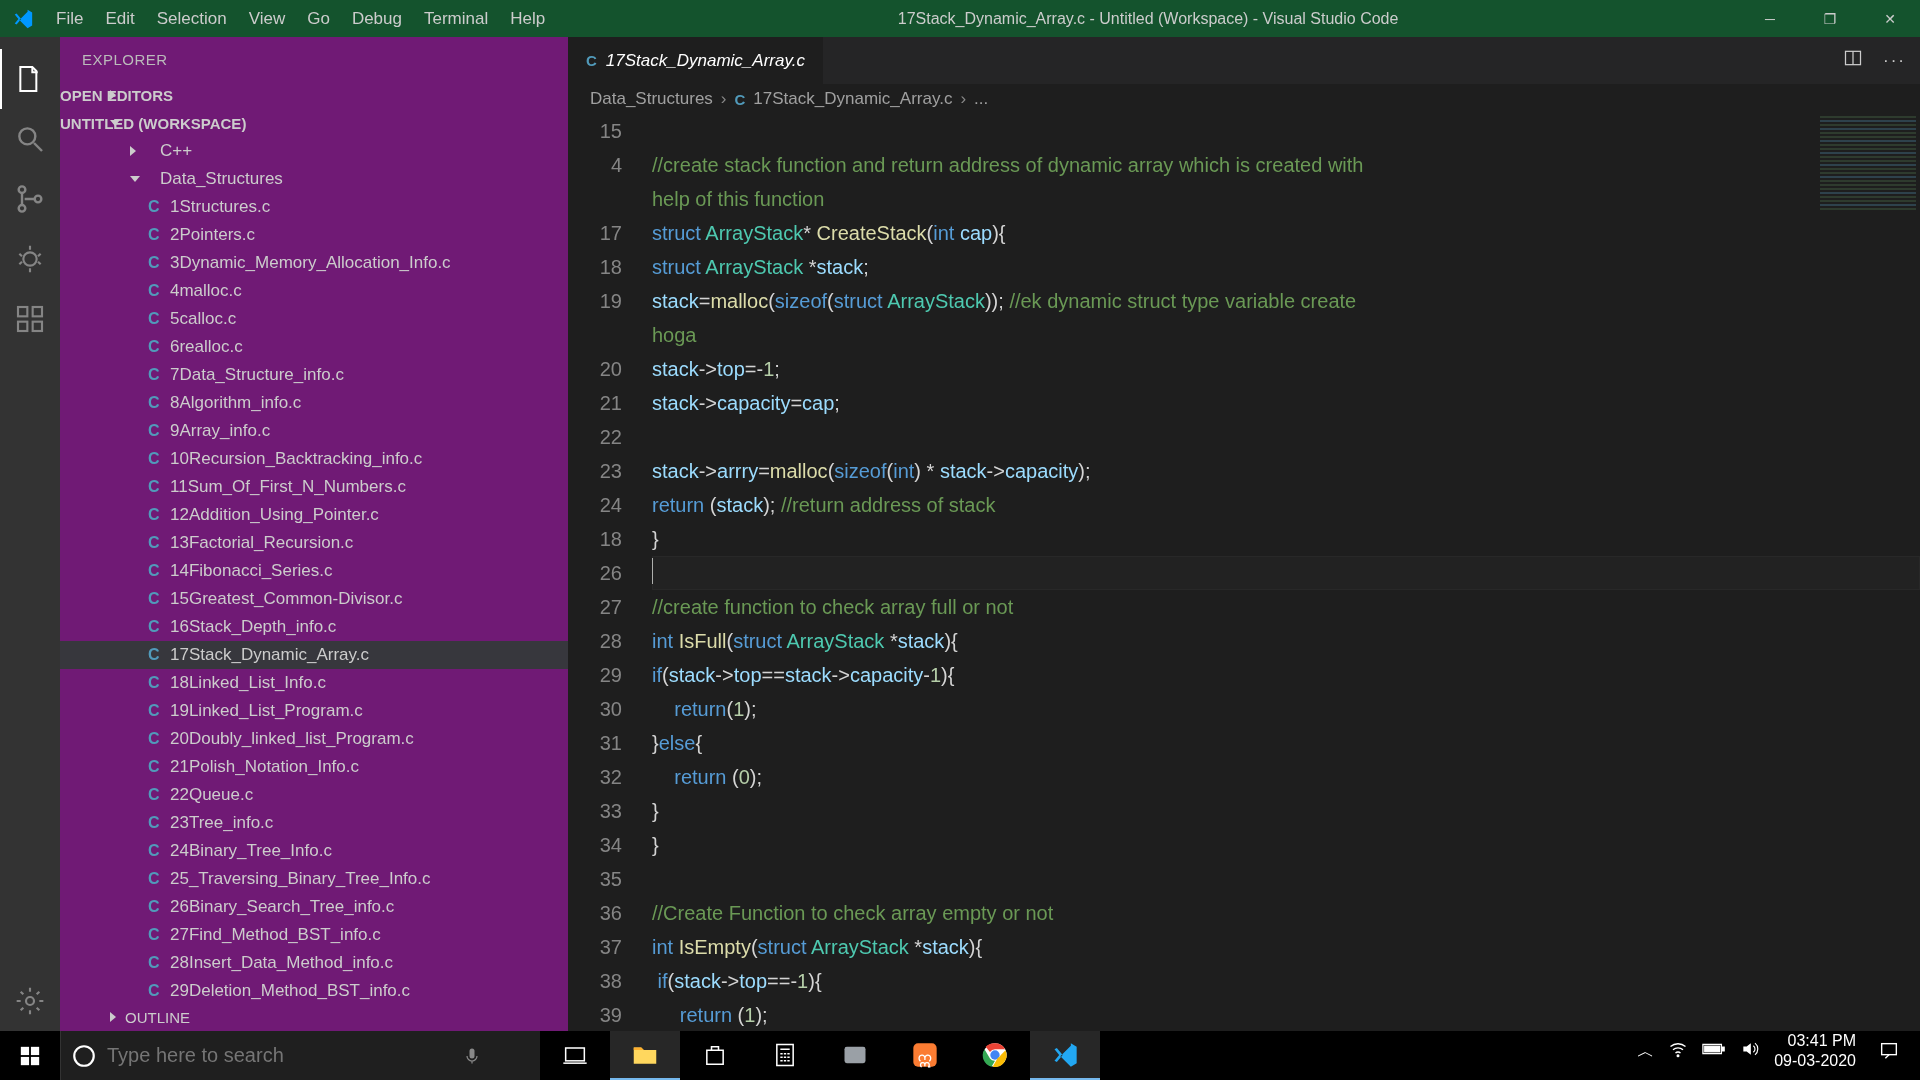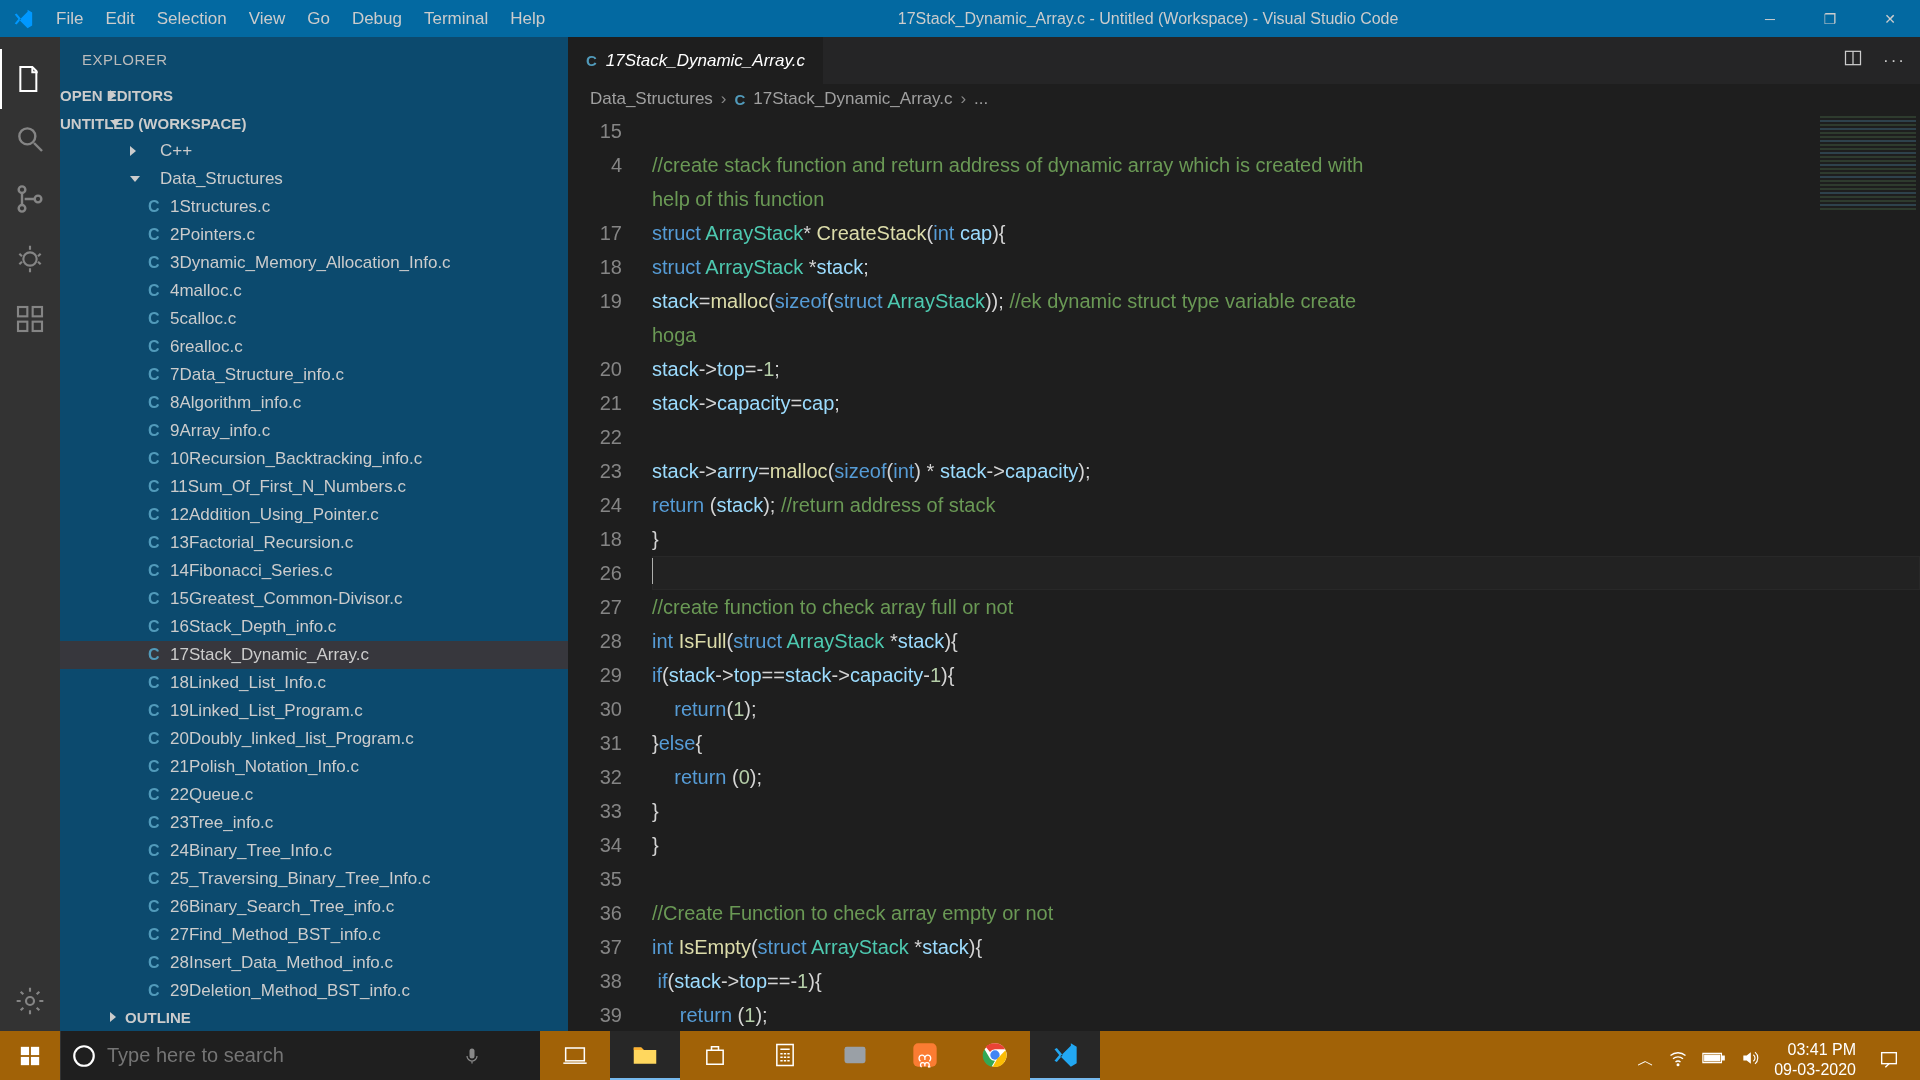--- a/index.html
+++ b/index.html
@@ -1,52 +1,52 @@
 <!DOCTYPE html>
 <html><head>
 <meta charset="utf-8">
 <style>
 * { margin: 0; padding: 0; box-sizing: border-box; font-family: "Segoe UI", sans-serif; }
 body { background: #1e1e1e; color: #cccccc; width: 1920px; height: 1080px; overflow: hidden; font-size: 17px; }
 
 
-.titlebar { height: 37px; background: #0369a1; display: flex; align-items: center; color: #cccccc; }
+.titlebar { height: 37px; background: #14532d; display: flex; align-items: center; color: #cccccc; }
 .titlebar .logo { width: 45px; display: flex; justify-content: center; align-items: center; }
 .titlebar .logo svg { width: 22px; height: 22px; }
 .titlebar .menu { display: flex; }
 .titlebar .menu-item { padding: 0 11px; height: 37px; line-height: 37px; font-size: 17px; cursor: pointer; }
 .titlebar .title { flex: 1; text-align: center; font-size: 16px; color: #cccccc; }
 .titlebar .win-controls { display: flex; }
 .titlebar .win-btn { width: 60px; height: 37px; display: flex; justify-content: center; align-items: center; font-size: 14px; cursor: pointer; }
 
 
 .main { display: flex; height: 994px; }
 
 
 .activitybar { width: 60px; background: #333333; display: flex; flex-direction: column; align-items: center; padding-top: 12px; }
 .activitybar .ab-item { width: 60px; height: 60px; display: flex; justify-content: center; align-items: center; cursor: pointer; position: relative; }
 .activitybar .ab-item.active { border-left: 2px solid #ffffff; }
 .activitybar .ab-item svg { width: 32px; height: 32px; }
 .activitybar .spacer { flex: 1; }
 
 
-.sidebar { width: 508px; background: #0c4a6e; display: flex; flex-direction: column; }
+.sidebar { width: 508px; background: #701a75; display: flex; flex-direction: column; }
 .sidebar .sb-header { height: 44px; padding: 0 22px; font-size: 15px; letter-spacing: 0.5px; color: #bbbbbb; display: flex; align-items: center; }
 .sidebar .sb-section { height: 28px; font-size: 15px; font-weight: 600; color: #cccccc; display: flex; align-items: center; position: relative; cursor: pointer; }
 .sidebar .sb-section::before { content: ""; position: absolute; left: 50px; width: 0; height: 0; border-left: 5px solid transparent; border-right: 5px solid transparent; border-top: 6px solid #cccccc; }
 .sidebar .sb-section.collapsed::before { border-top: 5px solid transparent; border-bottom: 5px solid transparent; border-left: 6px solid #cccccc; }
 .sidebar .sb-tree { flex: 1; overflow: auto; }
 .sidebar .tree-item { height: 28px; display: flex; align-items: center; padding-left: 74px; font-size: 17px; color: #cccccc; cursor: pointer; position: relative; }
 .sidebar .tree-item.folder { padding-left: 85px; }
 .sidebar .tree-item.folder::before { content: ""; position: absolute; left: 70px; width: 0; height: 0; border-left: 5px solid transparent; border-right: 5px solid transparent; border-top: 6px solid #cccccc; }
 .sidebar .tree-item.folder.collapsed::before { border-top: 5px solid transparent; border-bottom: 5px solid transparent; border-left: 6px solid #cccccc; }
 .sidebar .tree-item.file { padding-left: 110px; position: relative; }
 .sidebar .tree-item.file .c-icon { position: absolute; left: 88px; color: #519aba; font-weight: 700; font-size: 16px; }
 .sidebar .tree-item.active { background: #37373d; }
-.sidebar .sb-outline { height: 28px; padding-left: 65px; font-size: 15px; font-weight: 700; display: flex; align-items: center; position: relative; }
+.sidebar .sb-outline { height: 28px; padding-left: 65px; font-size: 15px; font-weight: 400; display: flex; align-items: center; position: relative; }
 .sidebar .sb-outline::before { content: ""; position: absolute; left: 50px; border-top: 5px solid transparent; border-bottom: 5px solid transparent; border-left: 6px solid #cccccc; }
 
 
 .editor { flex: 1; background: #1e1e1e; display: flex; flex-direction: column; position: relative; }
 .tabs { height: 47px; background: #252526; display: flex; align-items: stretch; }
 .tab { background: #1e1e1e; padding: 0 18px; display: flex; align-items: center; font-size: 17px; color: #ffffff; font-style: italic; gap: 9px; }
 .tab .c-icon { color: #519aba; font-weight: 700; font-style: normal; font-size: 15px; }
 .tab-actions { margin-left: auto; display: flex; align-items: center; padding-right: 14px; gap: 20px; }
 .tab-actions span { cursor: pointer; }
 
@@ -68,21 +68,21 @@
 .tk-var { color: #9cdcfe; }
 .tk-num { color: #b5cea8; }
 .tk-comm { color: #6a9955; }
 .tk-op { color: #d4d4d4; }
 
 .minimap { position: absolute; right: 0; top: 77px; width: 104px; height: 280px; background: linear-gradient(#1e1e1e,#1e1e1e); opacity: 0.6; }
 .minimap .mm-line { height: 2px; margin: 2px 4px; background: #3a4f3a; }
 .minimap .mm-line.b { background: #3a5a6b; }
 
 
-.taskbar { height: 49px; background: #a16207; display: flex; align-items: flex-end; }
+.taskbar { height: 49px; background: #000000; display: flex; align-items: flex-start; }
 .taskbar .start { width: 60px; height: 100%; display: flex; justify-content: center; align-items: center; cursor: pointer; }
 .taskbar .start svg { width: 22px; height: 22px; }
 .taskbar .search { display: flex; align-items: center; background: #1f1f1f; height: 49px; width: 480px; border-left: 1px solid #333; }
 .taskbar .search .circle { width: 46px; display: flex; justify-content: center; align-items: center; }
 .taskbar .search input { background: transparent; border: none; color: #aaa; font-size: 20px; outline: none; width: 340px; }
 .taskbar .search .mic { width: 50px; display: flex; justify-content: center; align-items: center; }
 .taskbar .tb-icons { display: flex; height: 100%; }
 .taskbar .tb-icon { width: 70px; display: flex; justify-content: center; align-items: center; cursor: pointer; border-bottom: 2px solid transparent; }
 .taskbar .tb-icon.active { background: #272727; border-bottom: 2px solid #76b9ed; }
 .taskbar .tray { margin-left: auto; display: flex; align-items: center; gap: 14px; padding-right: 12px; }

